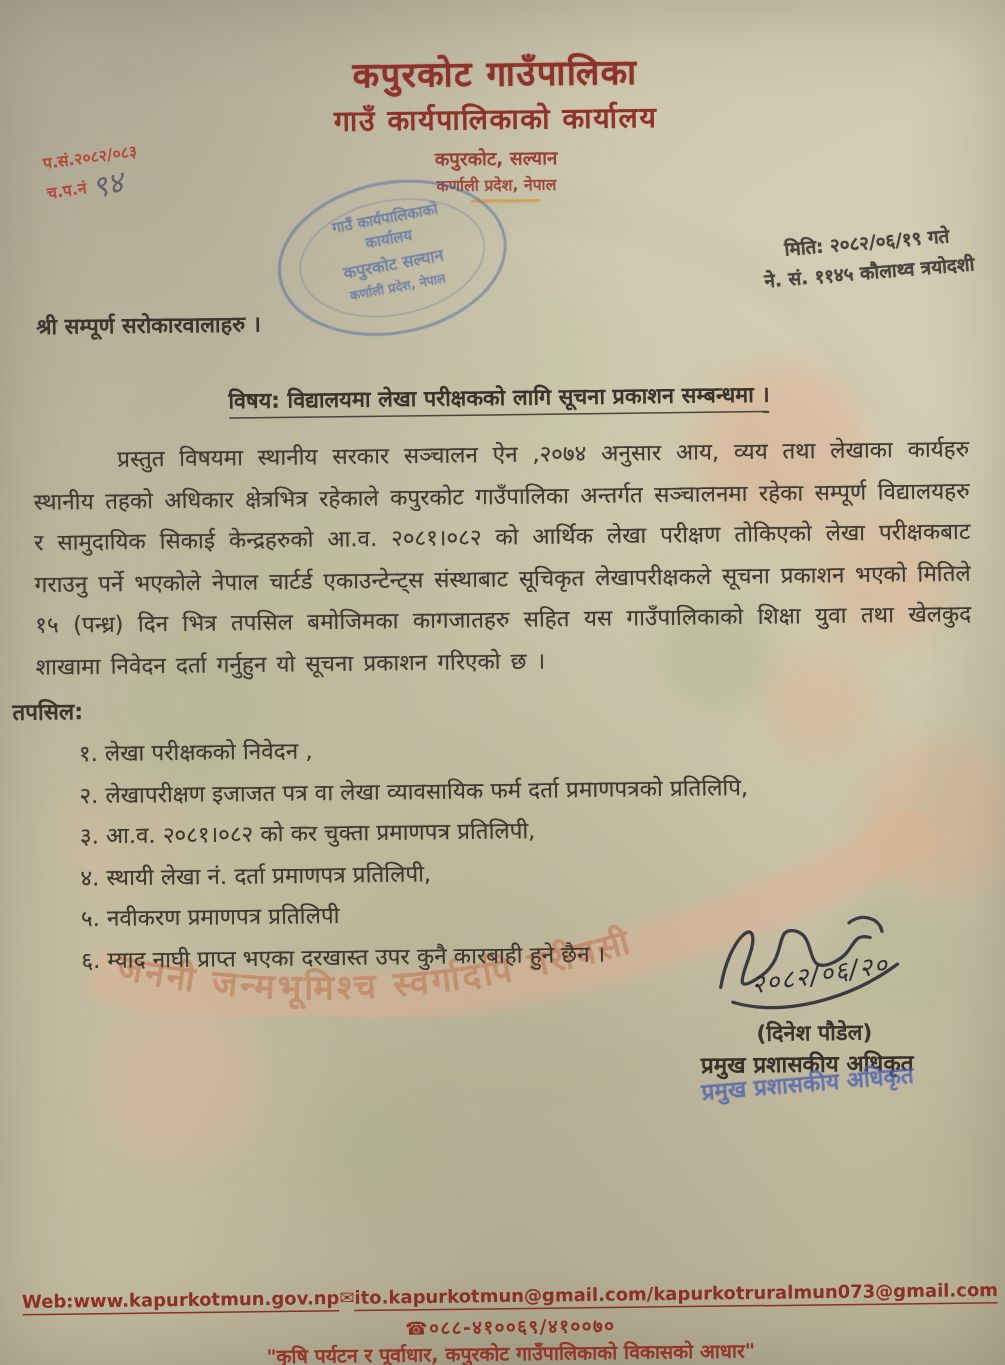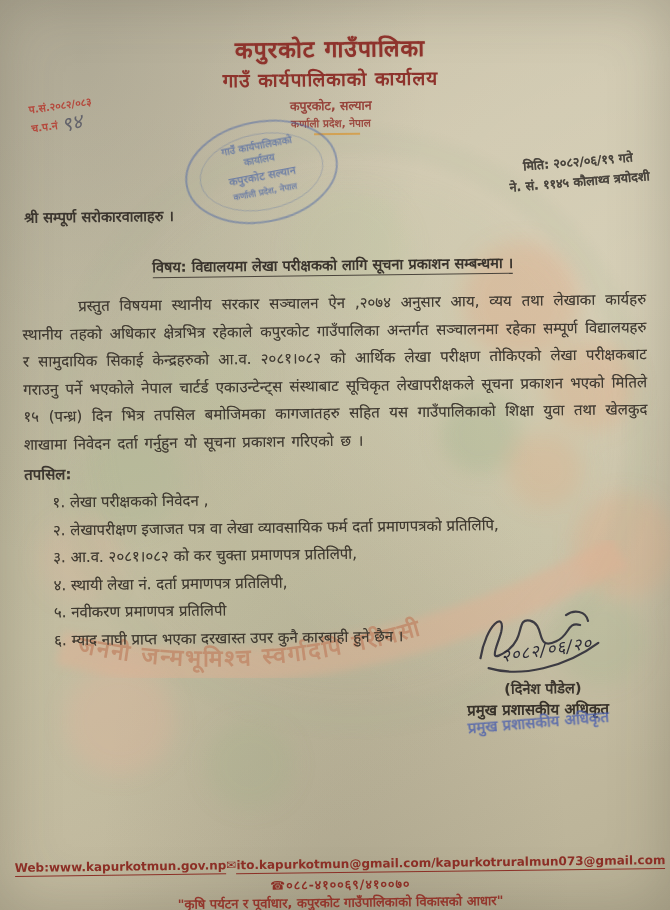--- a/index.html
+++ b/index.html
@@ -33,21 +33,21 @@
   .dateblk { position:absolute; right:18px; top:155px; transform:rotate(-4deg); text-align:center; color:#4a453e; font-size:12.5px; font-weight:bold; line-height:20px; text-shadow:0 0 .6px rgba(60,55,48,.5); }
 
   .recipient { position:absolute; left:27px; top:203px; font-size:14.5px; font-weight:bold; color:#3c362f; }
 
   .subject { position:absolute; left:0; top:254px; width:670px; text-align:center; }
   .subject span { font-size:14.5px; font-weight:bold; color:#3a342d; border-bottom:1.5px solid #4a443c; padding-bottom:2px; }
 
   .body-par { position:absolute; left:24px; top:290px; width:624px; font-size:15px; line-height:27.5px;
               text-align:justify; text-indent:56px; color:#403a32; text-shadow:0 0 .5px rgba(55,50,42,.45); word-spacing:2px; }
 
-  .tapasil-h { position:absolute; left:24px; top:460px; font-size:15px; font-weight:bold; color:#3c362f; }
+  .tapasil-h { position:absolute; left:8px; top:460px; font-size:15px; font-weight:bold; color:#3c362f; }
   .tapasil { position:absolute; left:52px; top:486px; width:600px; font-size:15px; line-height:27.5px; color:#3e382f; text-shadow:0 0 .5px rgba(55,50,42,.4); }
 
   .sig-svg { position:absolute; left:468px; top:608px; }
   .sig-date { position:absolute; left:498px; top:640px; font-size:17px; font-style:italic; color:#2e2d38; transform:rotate(-8deg); letter-spacing:1px; }
   .sig-name { position:absolute; left:430px; top:680px; width:220px; text-align:center; font-size:14.5px; font-weight:bold; color:#3a342c; }
   .sig-title { position:absolute; left:410px; top:701px; width:250px; text-align:center; font-size:15px; font-weight:bold; color:#38322a; }
   .sig-stamp { position:absolute; left:405px; top:714px; width:260px; text-align:center; font-size:15px; font-weight:bold; color:#4a5fae; opacity:.8; transform:rotate(-4deg); filter:blur(.4px); }
 
   .footer-web { position:absolute; left:0; top:857px; width:670px; text-align:center; font-size:12px; font-weight:bold; color:#8c2f26; }
   .footer-web .u { border-bottom:1.5px solid #8c2f26; padding-bottom:1px; }

